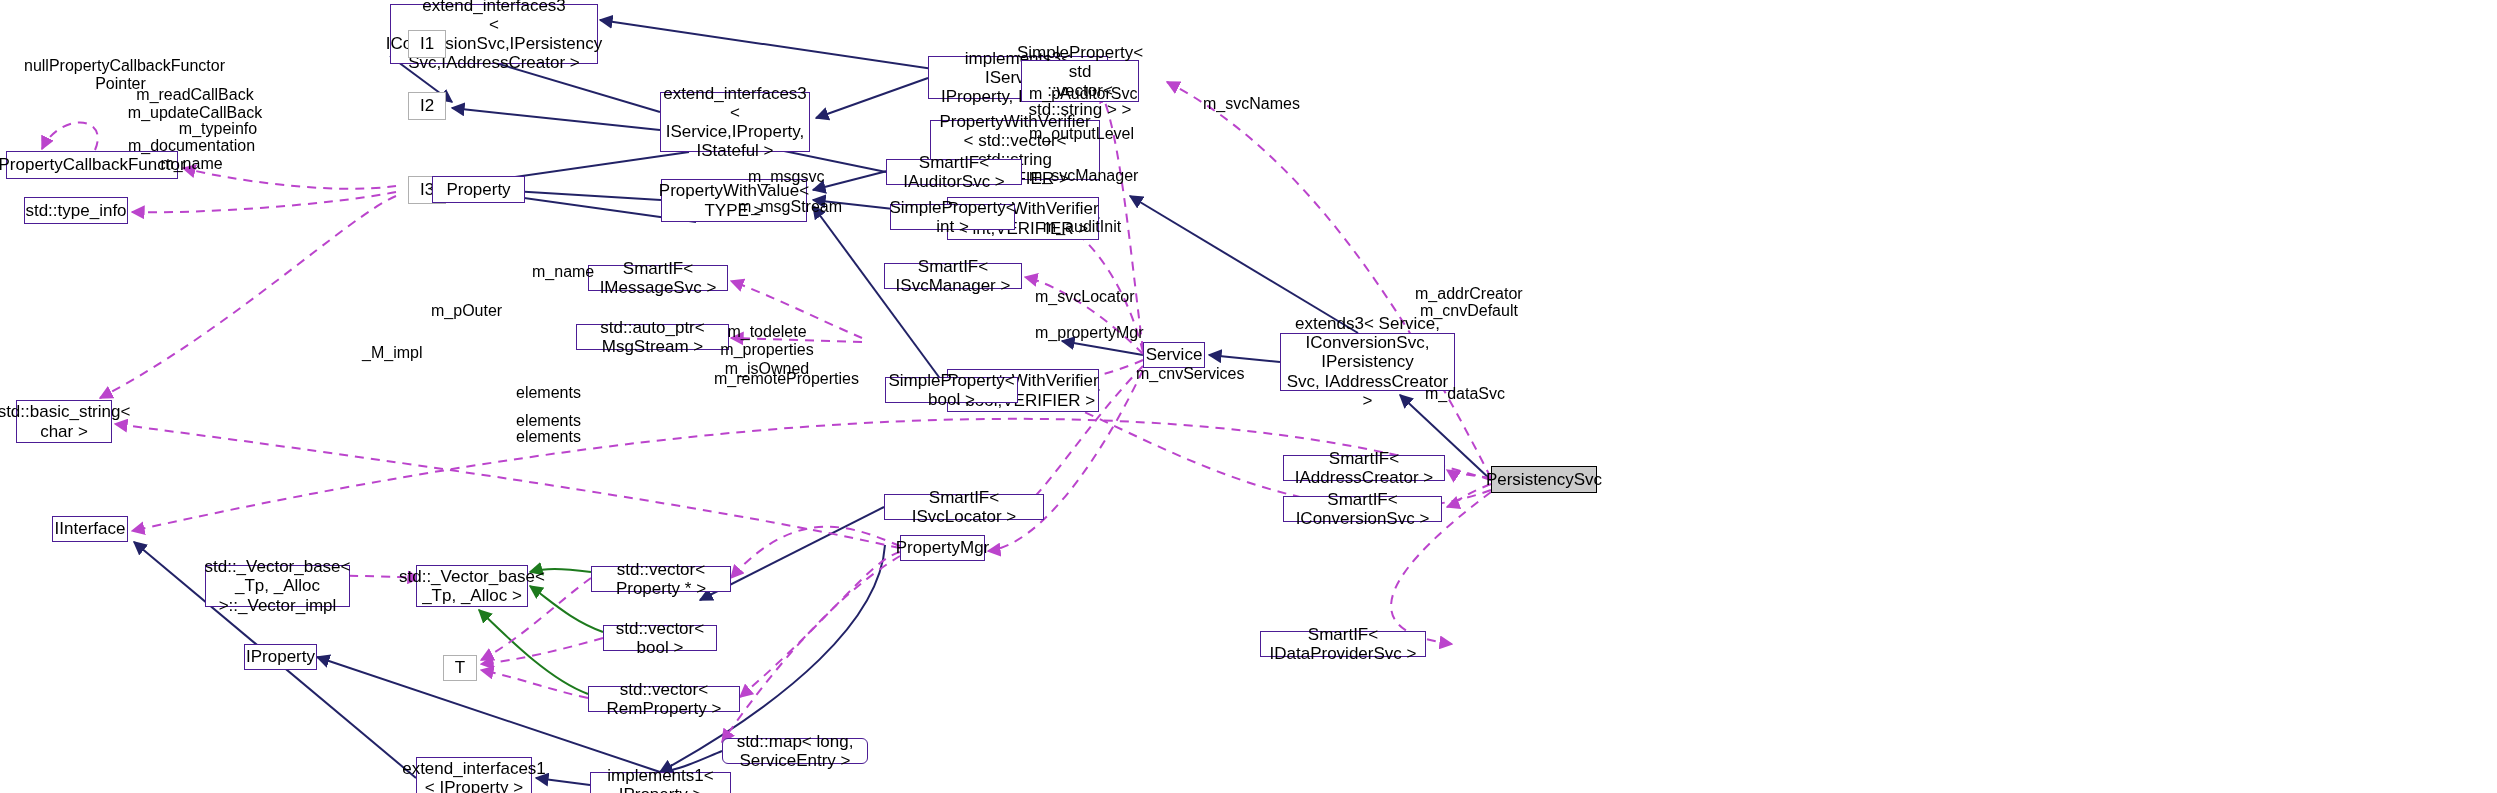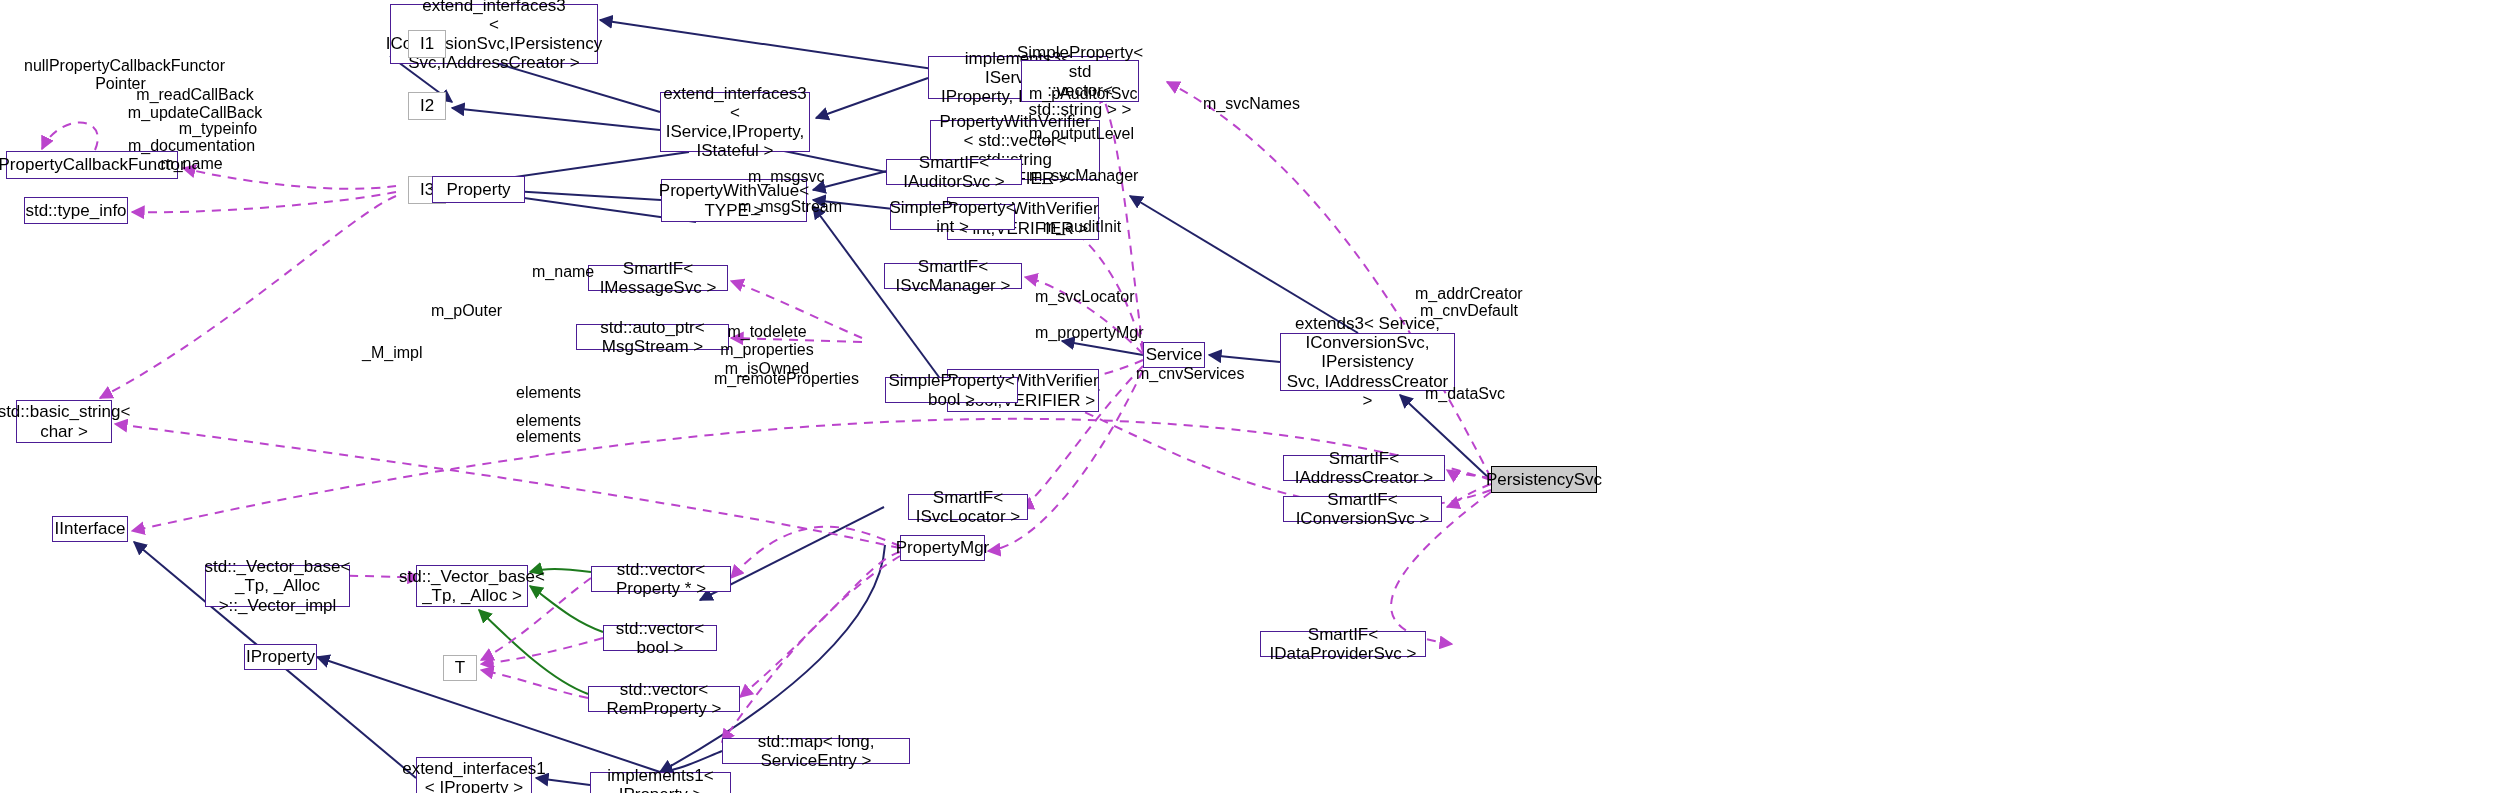--- a/index.html
+++ b/index.html
@@ -151,31 +151,31 @@
 _Tp, _Alloc &gt;::_Vector_impl</div>
   <div class="node" style="left: 416px; top: 565px; width: 112px; height: 42px;">std::_Vector_base&lt;
 _Tp, _Alloc &gt;</div>
   <div class="node grey-border" style="left: 443px; top: 655px; width: 34px; height: 26px; font-size: 17px;">T</div>
   <div class="node" style="left: 591px; top: 566px; width: 140px; height: 26px;">std::vector&lt; Property * &gt;</div>
   <div class="node" style="left: 603px; top: 625px; width: 114px; height: 26px;">std::vector&lt; bool &gt;</div>
   <div class="node" style="left: 588px; top: 686px; width: 152px; height: 26px;">std::vector&lt; RemProperty &gt;</div>
   <div class="node" style="left: 416px; top: 757px; width: 116px; height: 42px;">extend_interfaces1
 &lt; IProperty &gt;</div>
   <div class="node" style="left: 590px; top: 772px; width: 141px; height: 26px;">implements1&lt; IProperty &gt;</div>
-  <div class="node" style="left: 722px; top: 738px; width: 188px; height: 26px;">std::map&lt; long, ServiceEntry &gt;</div>
+  <div class="node" style="left: 722px; top: 738px; width: 146px; height: 26px; border-radius: 6px;">std::map&lt; long, ServiceEntry &gt;</div>
   <div class="node" style="left: 900px; top: 535px; width: 85px; height: 26px;">PropertyMgr</div>
   <div class="node" style="left: 588px; top: 265px; width: 140px; height: 26px;">SmartIF&lt; IMessageSvc &gt;</div>
   <div class="node" style="left: 576px; top: 324px; width: 153px; height: 26px;">std::auto_ptr&lt; MsgStream &gt;</div>
   <div class="node" style="left: 884px; top: 263px; width: 138px; height: 26px;">SmartIF&lt; ISvcManager &gt;</div>
   <div class="node" style="left: 886px; top: 159px; width: 136px; height: 26px;">SmartIF&lt; IAuditorSvc &gt;</div>
   <div class="node" style="left: 1021px; top: 60px; width: 118px; height: 42px;">SimpleProperty&lt; std
 ::vector&lt; std::string &gt; &gt;</div>
   <div class="node" style="left: 890px; top: 204px; width: 125px; height: 26px;">SimpleProperty&lt; int &gt;</div>
   <div class="node" style="left: 885px; top: 377px; width: 133px; height: 26px;">SimpleProperty&lt; bool &gt;</div>
-  <div class="node" style="left: 908px; top: 494px; width: 120px; height: 26px;">SmartIF&lt; ISvcLocator &gt;</div>
+  <div class="node" style="left: 884px; top: 494px; width: 160px; height: 26px;">SmartIF&lt; ISvcLocator &gt;</div>
   <div class="node" style="left: 1143px; top: 342px; width: 62px; height: 26px;">Service</div>
   <div class="node" style="left: 1280px; top: 333px; width: 175px; height: 58px;">extends3&lt; Service,
 IConversionSvc, IPersistency
 Svc, IAddressCreator &gt;</div>
   <div class="node" style="left: 1283px; top: 455px; width: 162px; height: 26px;">SmartIF&lt; IAddressCreator &gt;</div>
   <div class="node" style="left: 1283px; top: 496px; width: 159px; height: 26px;">SmartIF&lt; IConversionSvc &gt;</div>
   <div class="node" style="left: 1260px; top: 631px; width: 166px; height: 26px; text-align: center;">SmartIF&lt; IDataProviderSvc &gt;</div>
   <div class="node current" style="left: 1491px; top: 466px; width: 106px; height: 27px;">PersistencySvc</div>
 
   <div class="elabel" style="left: 0px; top: 57px; width: 193px; margin-left: 24px;">nullPropertyCallbackFunctor

